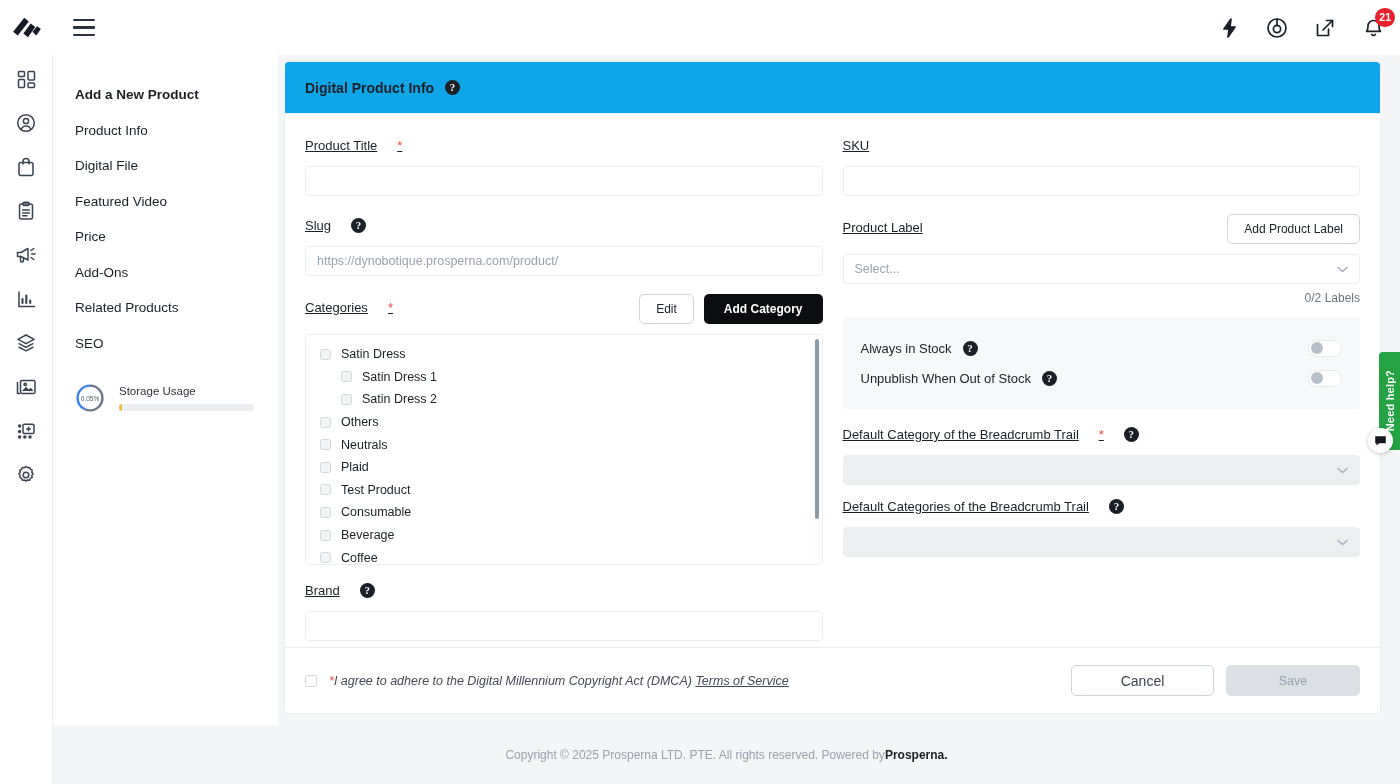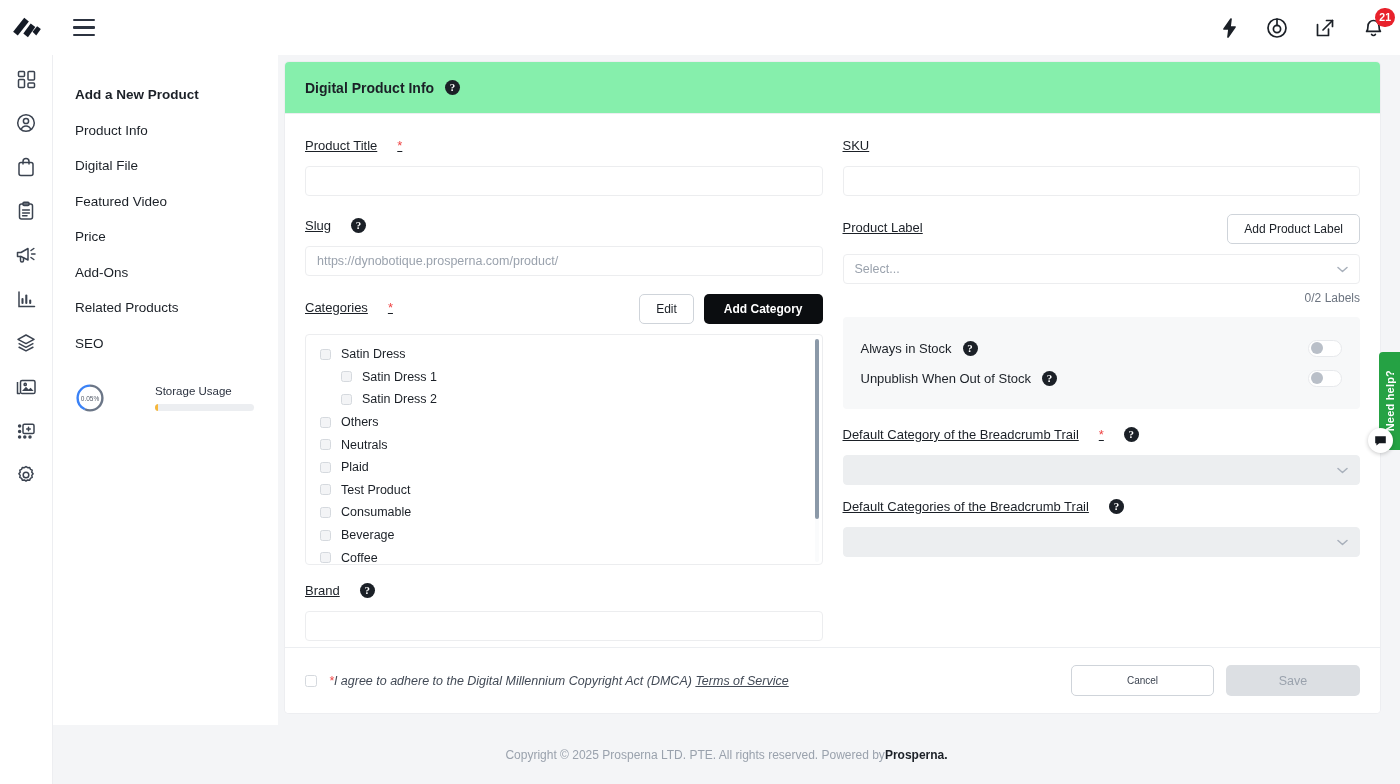--- a/index.html
+++ b/index.html
@@ -92,36 +92,36 @@
   .subnav-item.active { font-weight: bold; }
   .storage {
     display: flex; align-items: center; gap: 14px; margin-top: 22px; padding-right: 24px;
   }
   .donut { position: relative; width: 30px; height: 30px; flex: none; }
   .donut svg { display: block; }
   .donut-label {
     position: absolute; inset: 0; display: flex; align-items: center; justify-content: center;
     font-size: 6.5px; color: #545c69;
   }
-  .storage-right { flex: 1; margin-left: 36px; }
+  .storage-right { flex: 1; }
   .storage-title { font-size: 11.5px; color: #2c3340; margin-bottom: 7px; }
   .storage-bar {
     height: 7px; border-radius: 4px; background: #eceef1; position: relative; overflow: hidden;
   }
   .storage-fill { position: absolute; left: 0; top: 0; bottom: 0; width: 3px; background: #f6b73c; }
 
   
   .main-card {
     position: absolute; left: 285px; top: 62px; width: 1095px; height: 651px;
     background: #ffffff; border-radius: 4px;
     box-shadow: 0 0 0 1px #edeef1;
     overflow: hidden;
   }
   .card-head {
-    height: 52px; background: #86efac; border-bottom: 1px solid #eceef1;
+    height: 52px; background: #0ea5e9; border-bottom: 1px solid #eceef1;
     display: flex; align-items: center; padding: 0 20px; gap: 11px;
   }
   .card-title { font-size: 14px; font-weight: bold; color: #1b2027; }
   .help-dot {
     width: 15px; height: 15px; border-radius: 50%; background: #1b2027;
     color: #fff; font-size: 11px; font-weight: bold;
     display: inline-flex; align-items: center; justify-content: center;
     cursor: pointer; flex: none; line-height: 1;
     font-family: "Liberation Serif", serif;
   }
@@ -224,21 +224,21 @@
   .agree-box {
     width: 12px; height: 12px; border-radius: 2.5px;
     border: 1px solid #d5d9de; background: #fff; flex: none; cursor: pointer;
   }
   .agree-text { font-size: 12.5px; font-style: italic; color: #424a56; }
   .agree-text .req { font-style: italic; }
   .tos { text-decoration: underline; color: #424a56; cursor: pointer; font-style: italic; }
   .foot-btns { margin-left: auto; display: flex; gap: 12px; }
   .btn-cancel {
     width: 143px; height: 31px; border: 1px solid #cfd4da; border-radius: 5px;
-    background: #fff; color: #3b4350; font-size: 10px;
+    background: #fff; color: #3b4350; font-size: 14px;
     display: flex; align-items: center; justify-content: center; cursor: pointer;
   }
   .btn-save {
     width: 134px; height: 31px; border: none; border-radius: 5px;
     background: #dcdfe3; color: #9aa2ad; font-size: 12.5px;
     display: flex; align-items: center; justify-content: center; cursor: default;
   }
 
   
   .page-foot {

